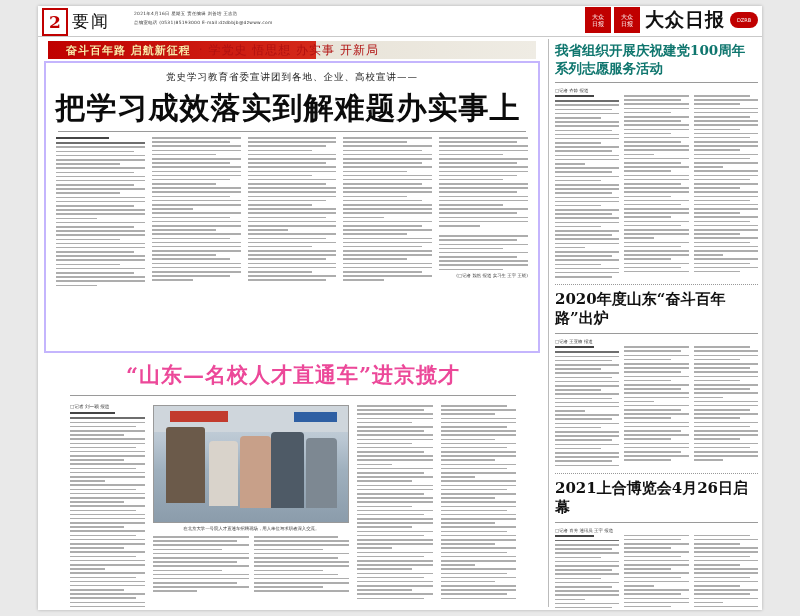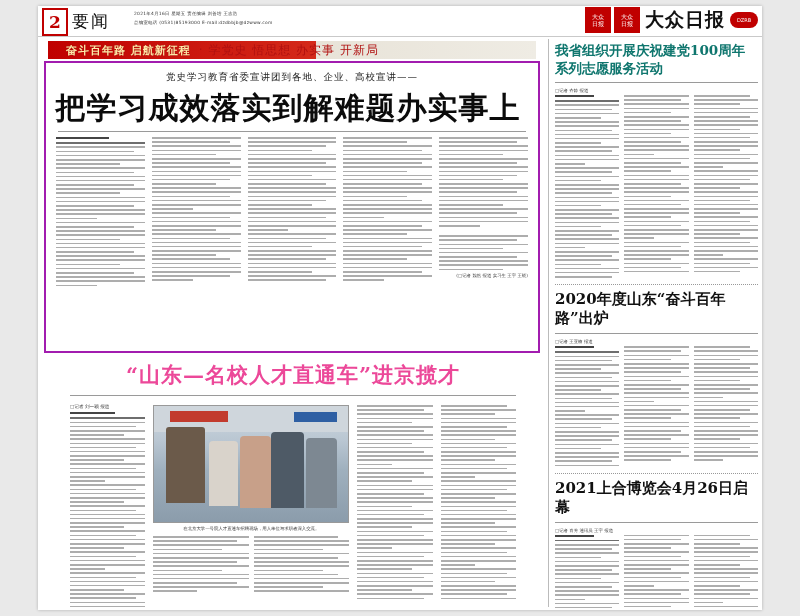--- a/index.html
+++ b/index.html
@@ -67,21 +67,21 @@
     padding-left:18px;font-family:"DejaVu Serif","Liberation Serif",serif;
     text-shadow:0 0 1px #800;
   }
   .banner .b2{
     color:#b01010;font-size:12px;letter-spacing:1px;padding-left:8px;
     font-family:"DejaVu Sans","Liberation Sans",sans-serif;
   }
   
   .lead-box{
     position:absolute;left:2px;top:22px;width:496px;height:292px;
-    border:2px solid #a21caf;box-sizing:border-box;background:#fff;
+    border:2px solid #c4b5fd;box-sizing:border-box;background:#fff;
   }
   .lead-kicker{
     text-align:center;font-size:9.5px;color:#222;margin-top:8px;letter-spacing:1px;
     font-family:"DejaVu Sans","Liberation Sans",sans-serif;
   }
   .lead-headline{
     text-align:center;font-size:30px;font-weight:bold;color:#0b0b0b;
     letter-spacing:1px;margin:7px 8px 6px 0;line-height:34px;
     font-family:"DejaVu Serif","Liberation Serif",serif;
   }

